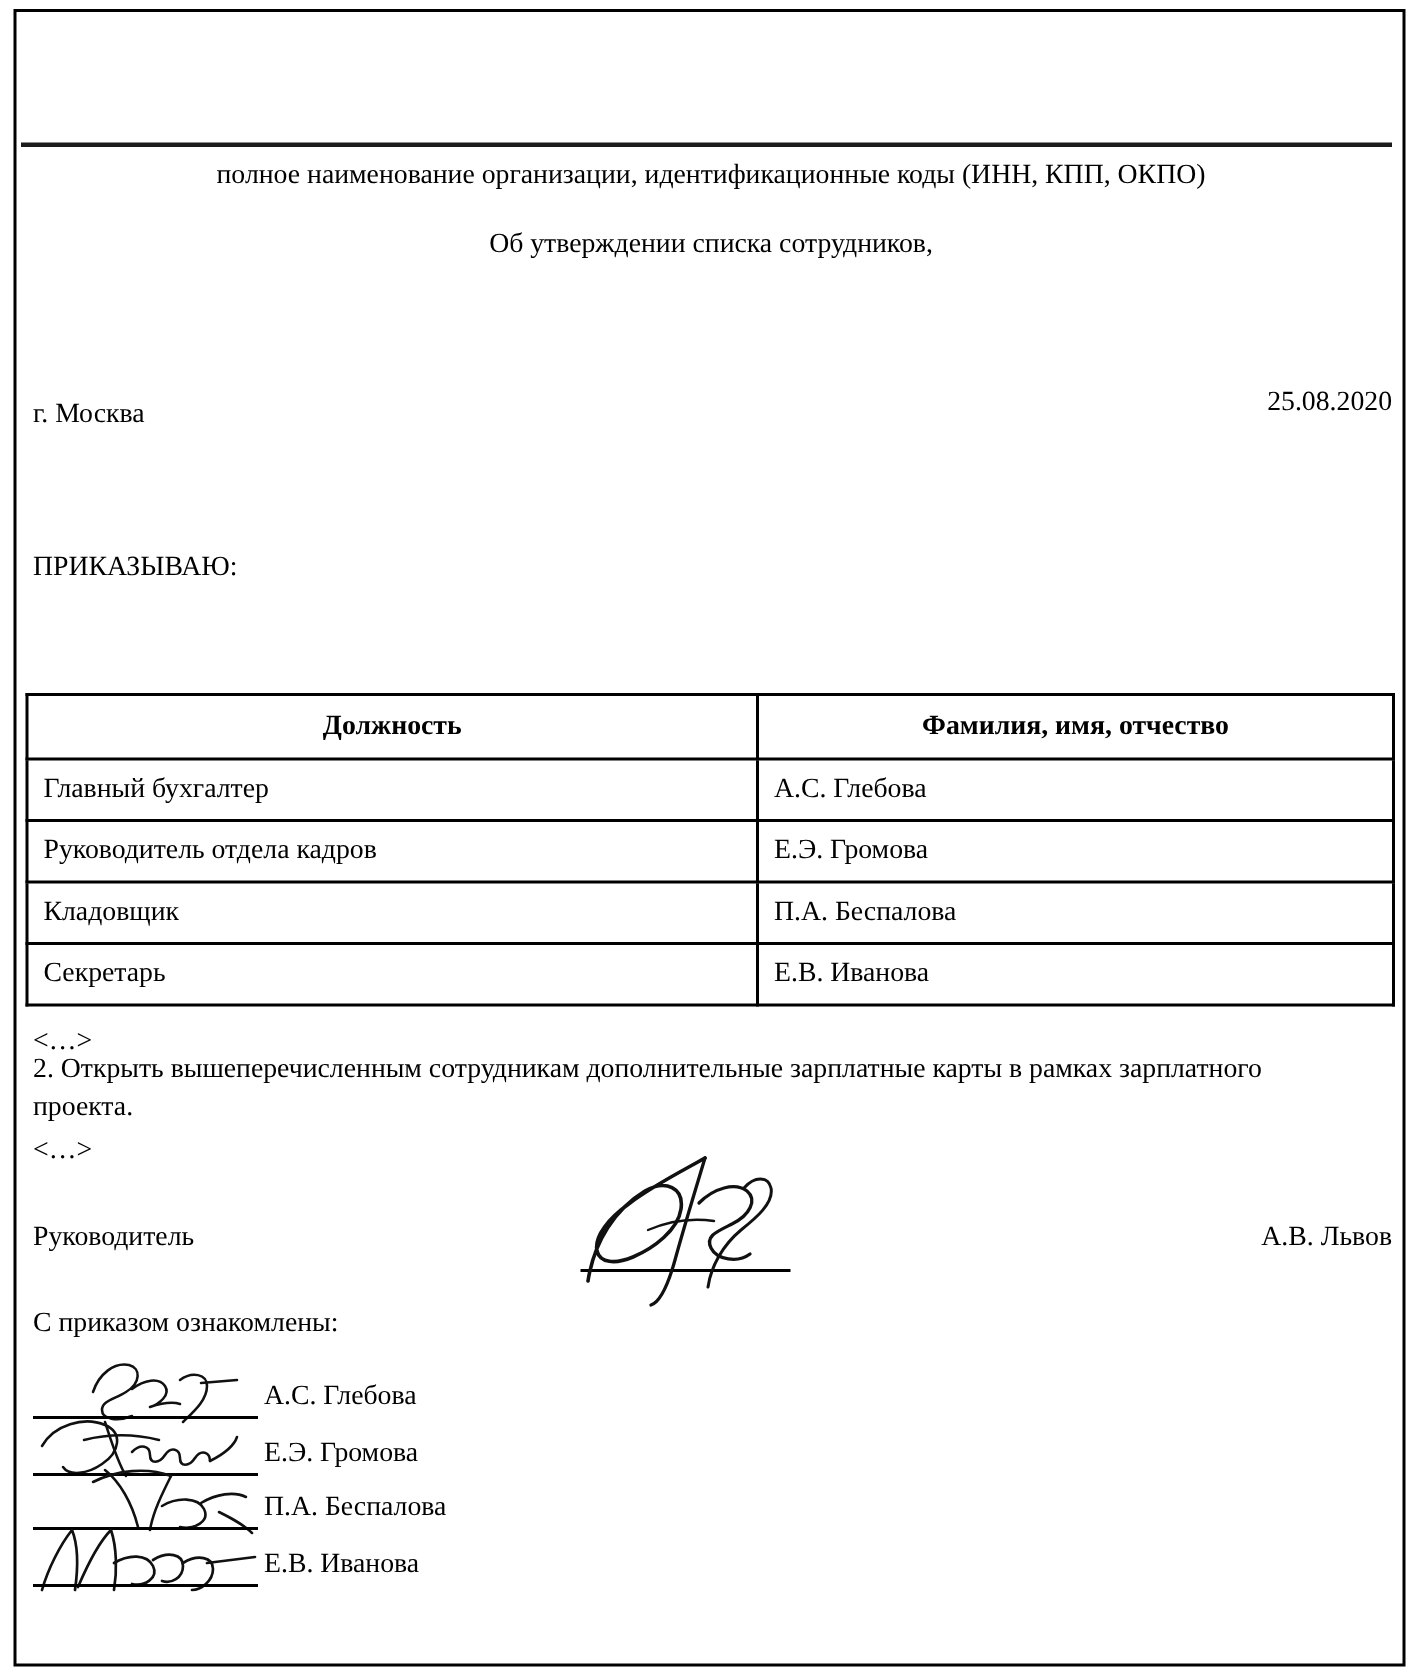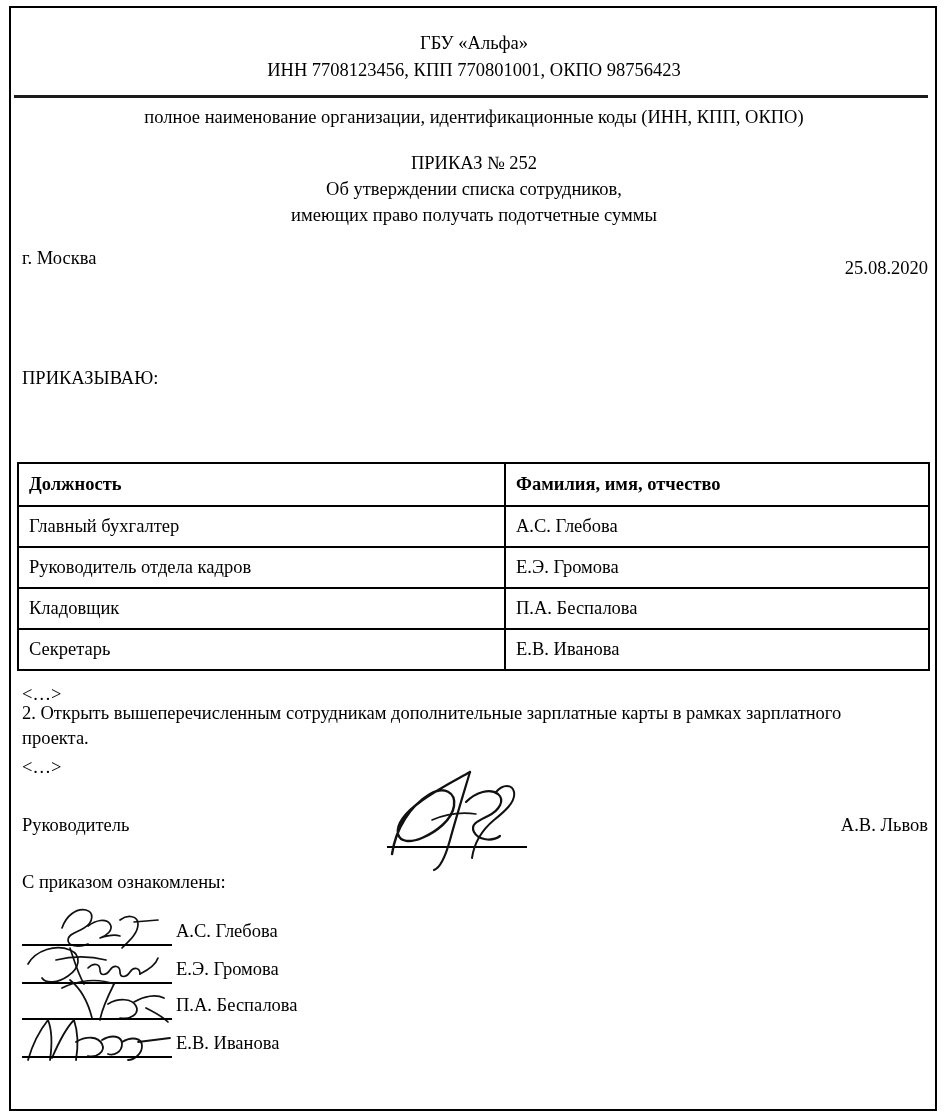--- a/index.html
+++ b/index.html
@@ -79,21 +79,21 @@
     width: 904px;
     text-align: center;
     font-size: 18.5px;
     line-height: 26px;
   }
 
   
   .place {
     position: absolute;
     left: 22px;
-    top: 248px;
+    top: 266px;
     font-size: 18.5px;
     text-align: center;
   }
   .date {
     position: absolute;
     right: 17px;
     top: 258px;
     font-size: 18.5px;
   }
 
@@ -119,21 +119,21 @@
     font-size: 18.5px;
   }
   #staff-table th,
   #staff-table td {
     border: 2px solid #000000;
     padding: 0 10px;
     height: 39px;
     vertical-align: middle;
   }
   #staff-table th {
-    text-align: left;
+    text-align: center;
     font-weight: bold;
     height: 41px;
   }
   #staff-table td { text-align: left; }
   #staff-table col.c-pos  { width: 487px; }
   #staff-table col.c-name { width: 424px; }
 
   
   .p-ellipsis-1 { position: absolute; left: 22px; top: 684px; font-size: 18.5px; }
   .p-item2      { position: absolute; left: 22px; top: 701px; width: 878px; font-size: 18.5px; line-height: 25px; }
@@ -217,33 +217,27 @@
 </style>
 </head>
 <body>
 
 <div id="page">
 
   <div id="page-frame"></div>
 
   <div class="content">
 
-    <div class="org-header">
-      <div>ГБУ «Альфа»</div>
-      <div>ИНН 7708123456, КПП 770801001, ОКПО 98756423</div>
-    </div>
 
     <div class="header-rule"></div>
 
     <div class="header-caption">полное наименование организации, идентификационные коды (ИНН, КПП, ОКПО)</div>
 
     <div class="doc-title">
-      <div>ПРИКАЗ № 252</div>
       <div>Об утверждении списка сотрудников,</div>
-      <div>имеющих право получать подотчетные суммы</div>
     </div>
 
     <div class="place">г. Москва</div>
     <div class="date">25.08.2020</div>
 
     <div class="para p-order">ПРИКАЗЫВАЮ:</div>
 
     <table id="staff-table">
       <colgroup>
         <col class="c-pos">

